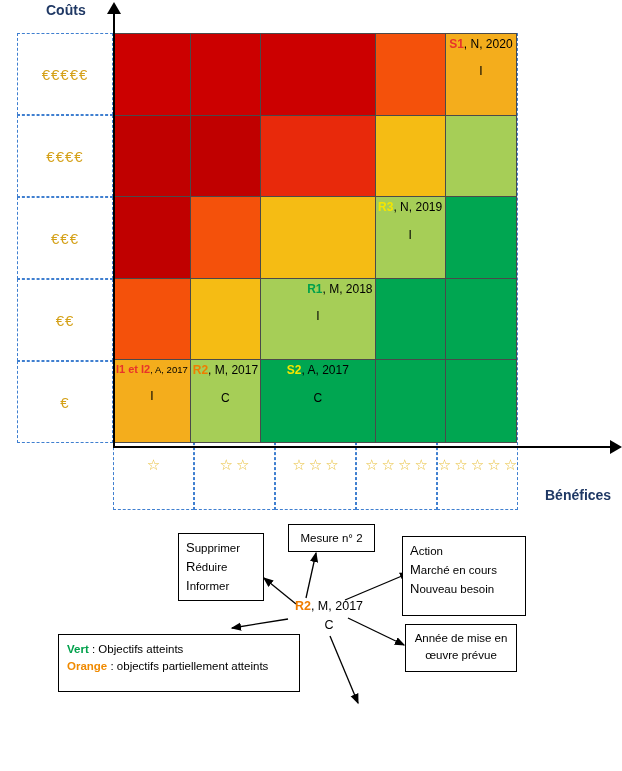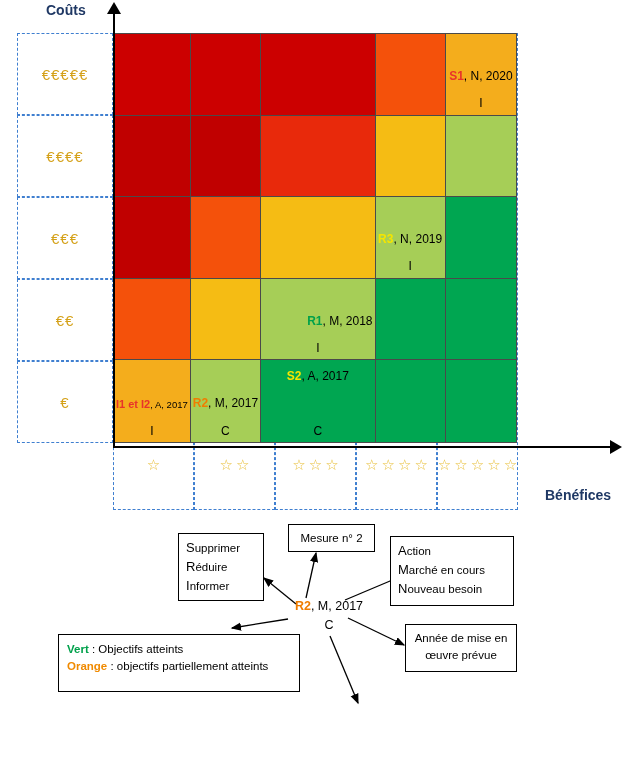--- a/index.html
+++ b/index.html
@@ -35,21 +35,21 @@
     box-sizing: border-box;
   }
   .cell {
     border-right: 1px solid #4a4a4a;
     border-bottom: 1px solid #4a4a4a;
     box-sizing: border-box;
     position: relative;
     display: flex;
     flex-direction: column;
     align-items: center;
-    justify-content: flex-end;
+    justify-content: flex-start;
     font-size: 12px;
     color: #000;
     line-height: 1.45;
     text-align: center;
     padding: 2px;
   }
   .cell:nth-child(5n) { border-right: none; }
   .cell:nth-child(n+21) { border-bottom: none; }
   .cell .line1 { white-space: nowrap; }
   .cell .line2 { white-space: nowrap; }
@@ -280,21 +280,21 @@
       <div class="cell" style="background: rgb(0, 166, 81);"></div>
       <div class="cell" style="background: rgb(0, 166, 81);"></div>
       <div class="cell" style="background: rgb(244, 173, 28);">
         <div class="line1 small-detail"><span class="code red" style="font-size: 11px;">I1 et I2</span><span style="font-size: 9.5px;">, A, 2017</span></div>
         <div class="line2" style="margin-top: 10px;">I</div>
       </div>
       <div class="cell" style="background: rgb(166, 206, 87);">
         <div class="line1"><span class="code darkorange">R2</span><span>, M, 2017</span></div>
         <div class="line2" style="margin-top: 10px;">C</div>
       </div>
-      <div class="cell" style="background: rgb(0, 166, 81); gap: 27px;">
+      <div class="cell" style="background: rgb(0, 166, 81);">
         <div class="line1"><span class="code yellow">S2</span><span>, A, 2017</span></div>
         <div class="line2" style="margin-top: 10px;">C</div>
       </div>
       <div class="cell" style="background: rgb(0, 166, 81);"></div>
       <div class="cell" style="background: rgb(0, 166, 81);"></div>
     </div>
 
   <div class="axis-y"></div>
   <div class="axis-y-head"></div>
   <div class="axis-x"></div>
@@ -319,21 +319,21 @@
   <div class="box" style="left:178px;top:533px;width:86px;height:68px;">
     <div class="legend-line"><b class="big">S</b><span>upprimer</span></div>
     <div class="legend-line"><b class="big">R</b><span>éduire</span></div>
     <div class="legend-line"><b class="big">I</b><span>nformer</span></div>
   </div>
 
   <div class="box" style="left:288px;top:524px;width:87px;height:28px;display:flex;align-items:center;justify-content:center;">
     <span>Mesure n° 2</span>
   </div>
 
-  <div class="box" style="left:390px;top:536px;width:124px;height:70px;">
+  <div class="box" style="left:402px;top:536px;width:124px;height:80px;">
     <div class="legend-line"><b class="big">A</b><span>ction</span></div>
     <div class="legend-line"><b class="big">M</b><span>arché en cours</span></div>
     <div class="legend-line"><b class="big">N</b><span>ouveau besoin</span></div>
   </div>
 
   <div class="box" style="left:405px;top:624px;width:112px;height:48px;display:flex;flex-direction:column;align-items:center;justify-content:flex-start;">
     <div>Année de mise en</div>
     <div>œuvre prévue</div>
   </div>
 

